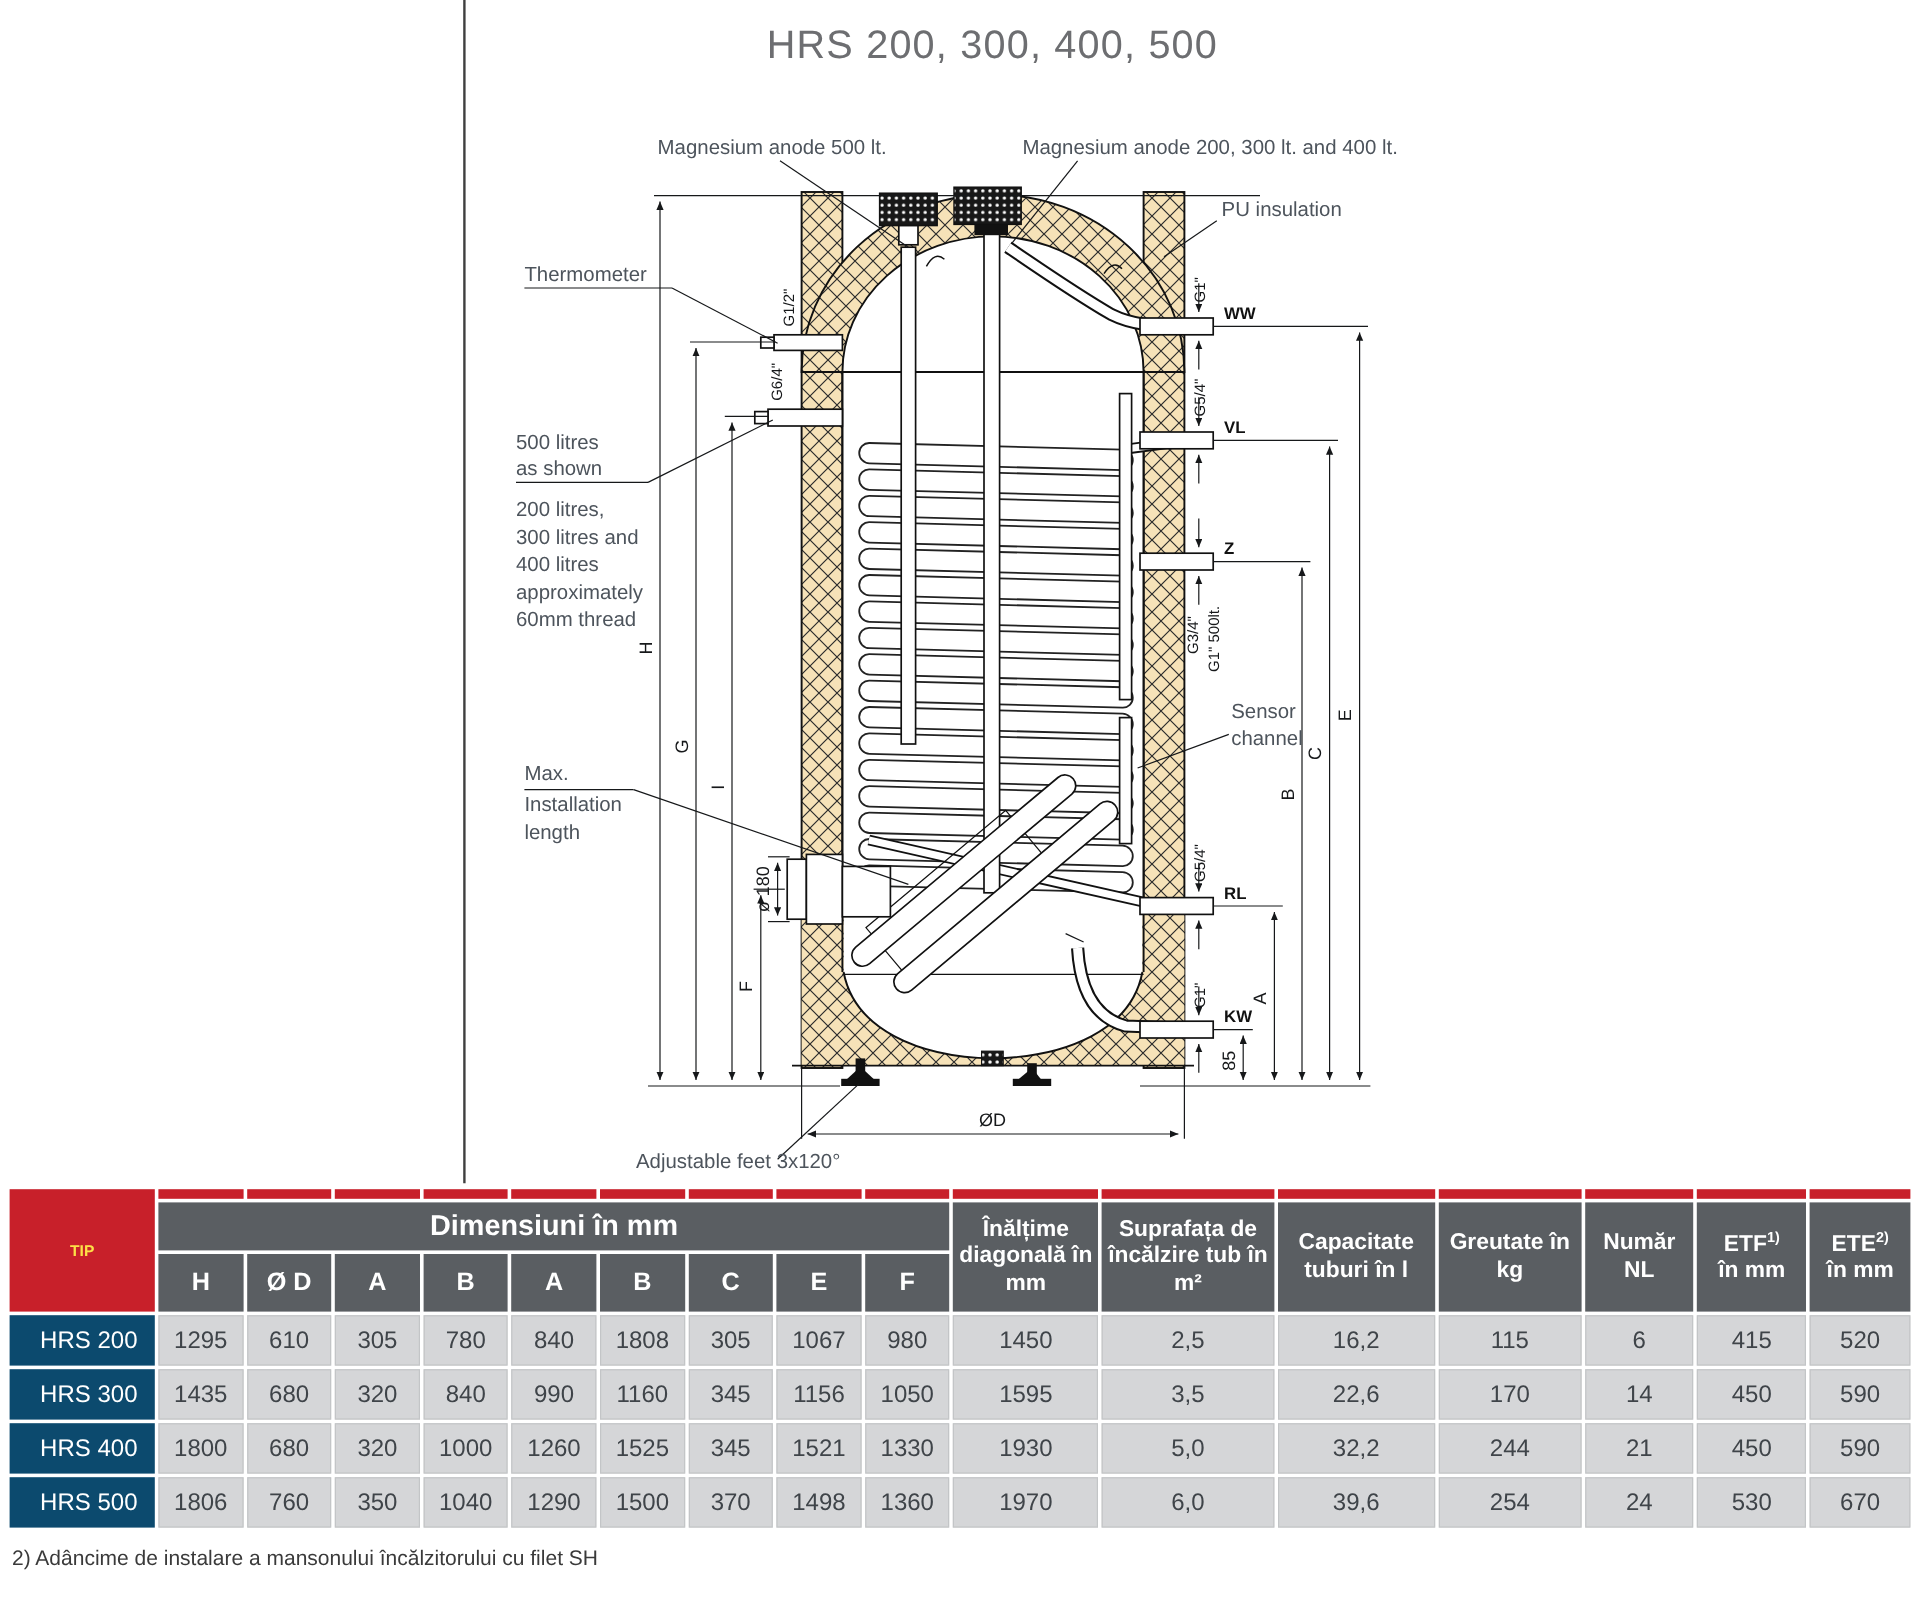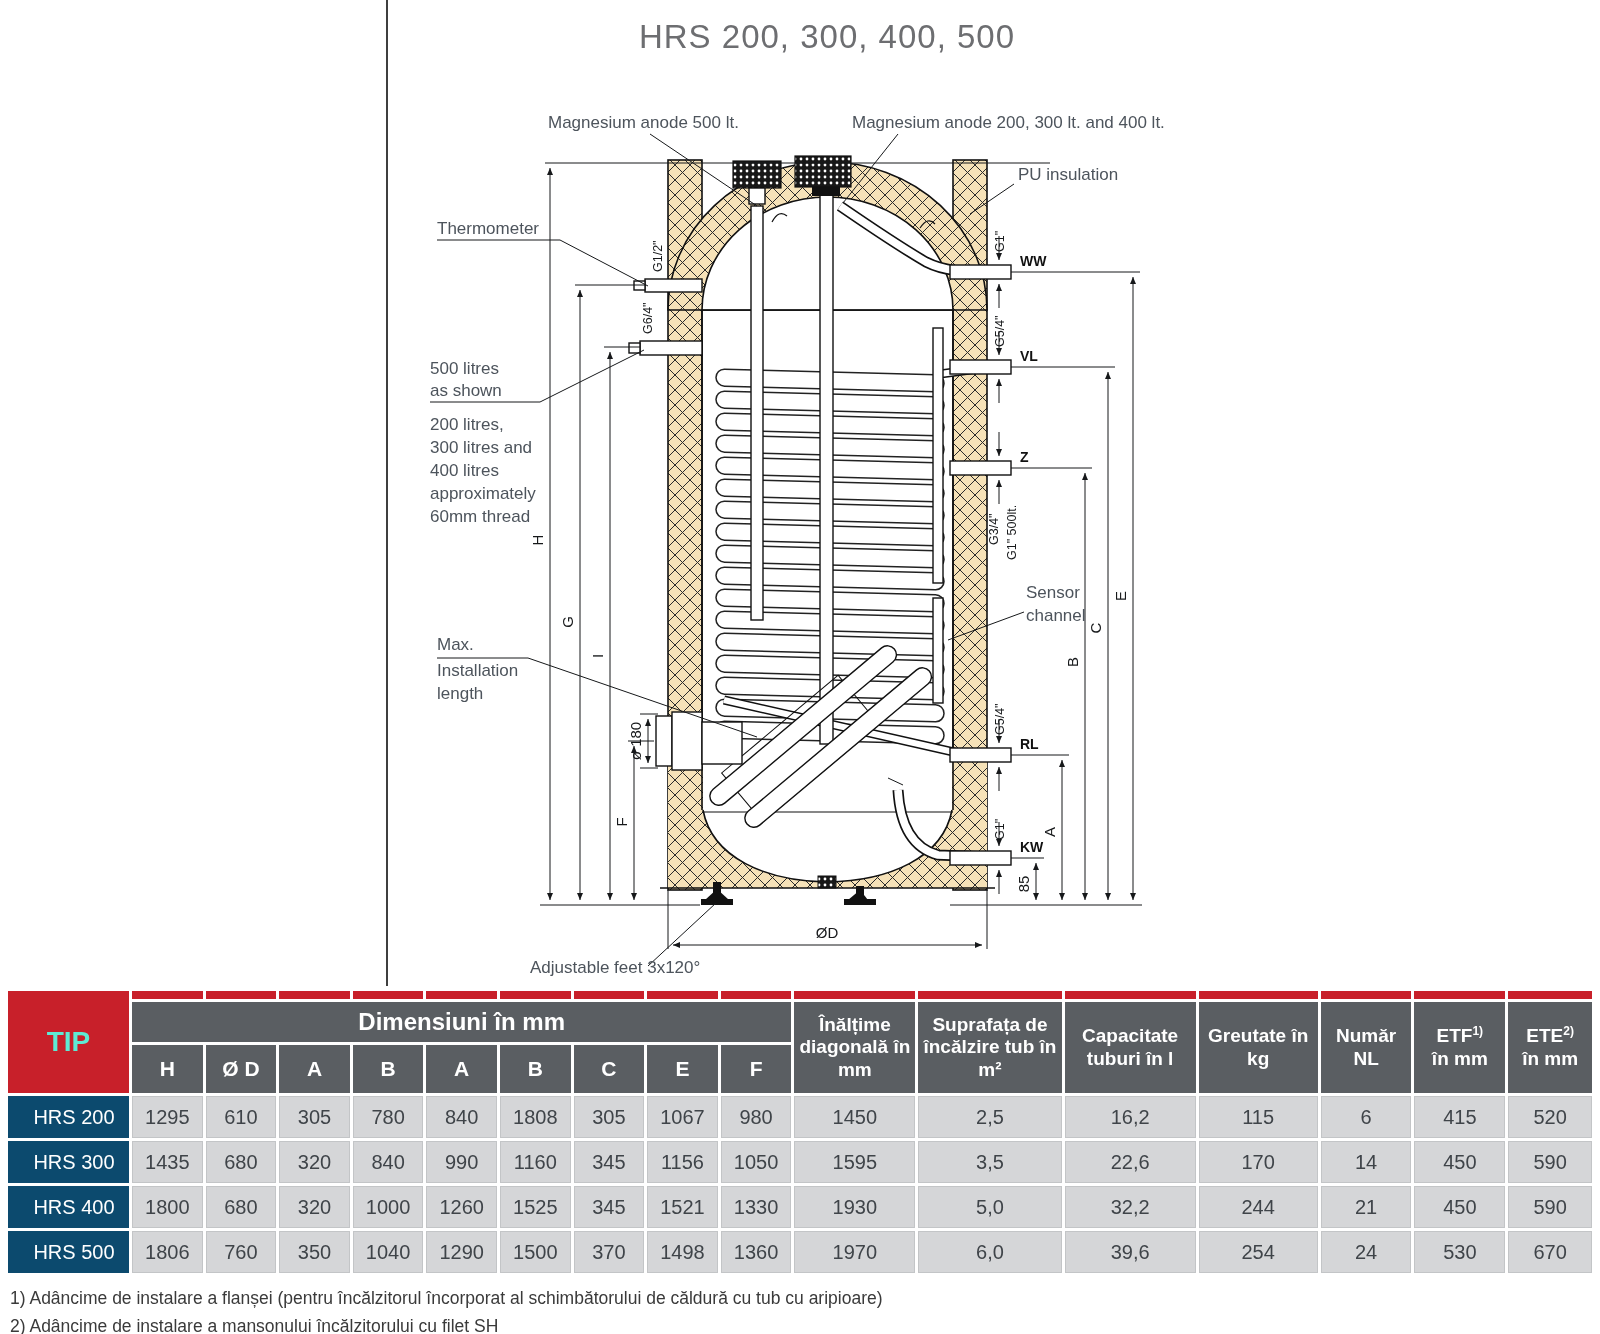--- a/index.html
+++ b/index.html
@@ -19,21 +19,21 @@
   .wfill{fill:#fff;stroke:#111;stroke-width:1.4;}
   .pipeO{stroke:#111;stroke-width:11;fill:none;stroke-linecap:butt;}
   .pipeI{stroke:#fff;stroke-width:7.6;fill:none;stroke-linecap:butt;}
   .pipeO2{stroke:#111;stroke-width:9;fill:none;}
   .pipeI2{stroke:#fff;stroke-width:6;fill:none;}
   .coilLoop{fill:#fff;stroke:#222;stroke-width:1.5;}
 
   table.spec{border-collapse:separate;border-spacing:3px;table-layout:fixed;width:1590px;margin:0 0 0 5px;}
   table.spec td{text-align:center;overflow:hidden;}
   td.strip{background:#c8202a;height:8px;padding:0;}
-  td.tipcell{background:#c8202a;color:#5eead4;font-weight:bold;font-size:28px;}
+  td.tipcell{background:#c8202a;color:#fde047;font-weight:bold;font-size:13px;}
   td.hdr{background:#5a5e62;color:#fff;font-weight:bold;}
   td.dimgroup{height:38px;font-size:24px;}
   td.sub{height:46px;font-size:21px;}
   td.info{line-height:1.16;font-size:19px;padding:2px 3px;}
   td.info sup{font-size:12px;}
   td.rowtip{background:#0c4a6e;color:#fff;text-align:left;padding-left:12px;font-size:20px;height:40px;}
   td.val{background:#d5d6d8;color:#3f4449;font-size:20px;border:1px solid #c3c5c7;}
   .footnotes{margin:8px 0 0 10px;font-size:17.5px;color:#3a3a3a;line-height:1.6;}
 </style>
 </head>
@@ -398,17 +398,16 @@
           <td class="val">39,6</td>
           <td class="val">254</td>
           <td class="val">24</td>
           <td class="val">530</td>
           <td class="val">670</td>
   </tr>
 </tbody>
     </table>
 
 <div class="footnotes">
-  <div>1) Adâncime de instalare a flanșei (pentru încălzitorul încorporat al schimbătorului de căldură cu tub cu aripioare)</div>
   <div>2) Adâncime de instalare a mansonului încălzitorului cu filet SH</div>
 </div>
 
 </div>
 
 </body></html>

